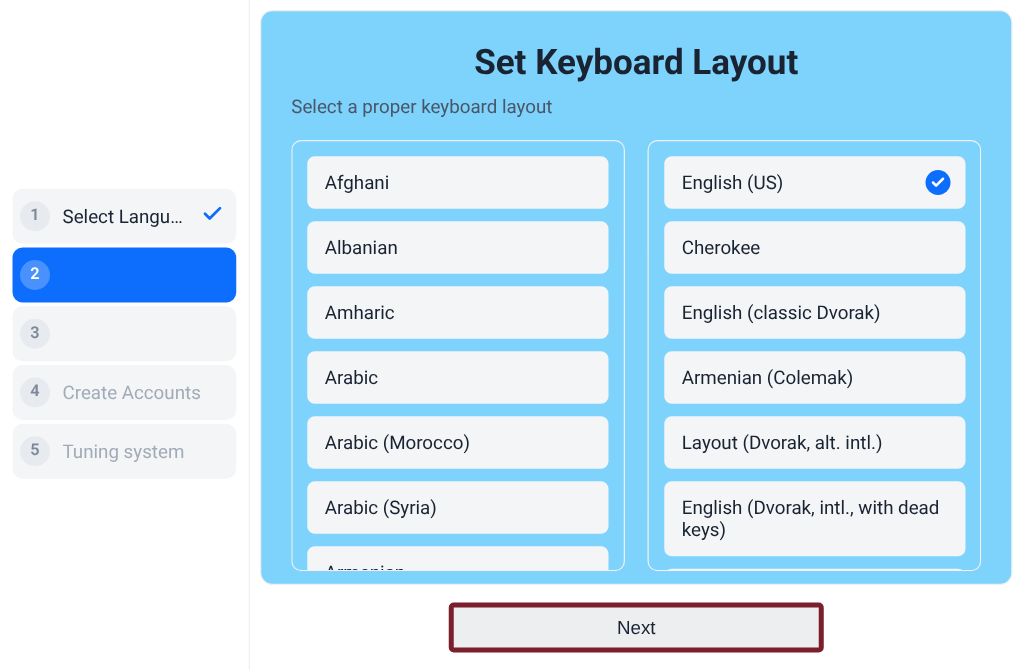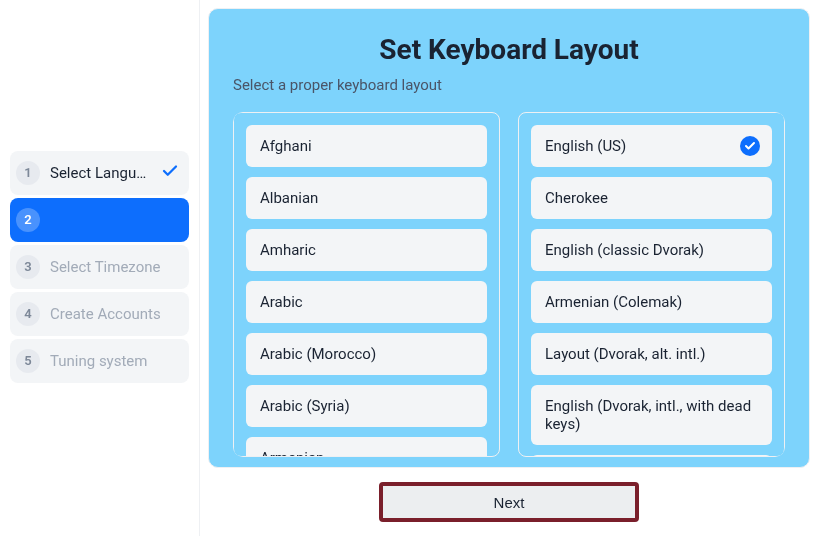--- a/index.html
+++ b/index.html
@@ -14,30 +14,30 @@
   .step.active { background: #0d6efd; }
   .step.active .step-num { background: rgba(255,255,255,0.25); color: #fff; }
   .step.active .step-label { color: #fff; font-weight: 500; }
   .step.pending { background: #f3f5f7; }
   .step-check { color: #0d6efd; flex-shrink: 0; }
 
   .main { flex: 1; padding: 8px 8px 8px 8px; display: flex; flex-direction: column; }
   .card { flex: 1; background: #7dd3fc; border: 1px solid #eef0f3; border-radius: 10px; padding: 24px 24px 10px 24px; display: flex; flex-direction: column; overflow: hidden; }
   .title { text-align: center; font-size: 28px; font-weight: 700; color: #1a2332; margin-bottom: 10px; }
   .subtitle { text-align: left; font-size: 15px; color: #4a5568; margin-bottom: 18px; }
-  .columns { flex: 1; display: flex; gap: 18px; overflow: hidden; border-radius: 10px; }
+  .columns { flex: 1; display: flex; gap: 18px; overflow: hidden; }
   .col { flex: 1; border: 1px solid #eef0f3; border-radius: 8px; padding: 12px; overflow-y: auto; }
   .opt { position: relative; background: #f3f5f7; border-radius: 6px; padding: 12px 14px; margin-bottom: 10px; font-size: 15px; color: #1a2332; cursor: pointer; }
   .opt:last-child { margin-bottom: 0; }
   .opt .sel { position: absolute; right: 12px; top: 50%; transform: translateY(-50%); width: 20px; height: 20px; border-radius: 50%; background: #0d6efd; display: none; align-items: center; justify-content: center; }
   .opt.selected .sel { display: flex; }
   .opt .sel svg { display: block; }
 
   .footer { padding: 14px 0 6px 0; display: flex; justify-content: center; }
-  .next-btn { width: 260px; height: 40px; background: #eceef0; border: 4px solid #7a1f2b; border-radius: 4px; font-size: 15px; color: #1a2332; cursor: pointer; }
+  .next-btn { width: 300px; height: 40px; background: #eceef0; border: 4px solid #7a1f2b; border-radius: 4px; font-size: 15px; color: #1a2332; cursor: pointer; }
 </style>
 </head>
 <body>
 
 <div class="app">
 
   <div class="sidebar">
     <div class="step completed">
       <span class="step-num">1</span>
       <span class="step-label">Select Langu…</span>
@@ -45,21 +45,20 @@
         <svg width="18" height="18" viewBox="0 0 24 24" fill="none" stroke="#0d6efd" stroke-width="3" stroke-linecap="round" stroke-linejoin="round">
             <polyline points="20 6 9 17 4 12"></polyline>
           </svg>
       </span>
     </div>
     <div class="step active">
       <span class="step-num">2</span>
     </div>
     <div class="step pending">
       <span class="step-num">3</span>
-      <span class="step-label">Select Timezone</span>
     </div>
     <div class="step pending">
       <span class="step-num">4</span>
       <span class="step-label">Create Accounts</span>
     </div>
     <div class="step pending">
       <span class="step-num">5</span>
       <span class="step-label">Tuning system</span>
     </div>
   </div>

